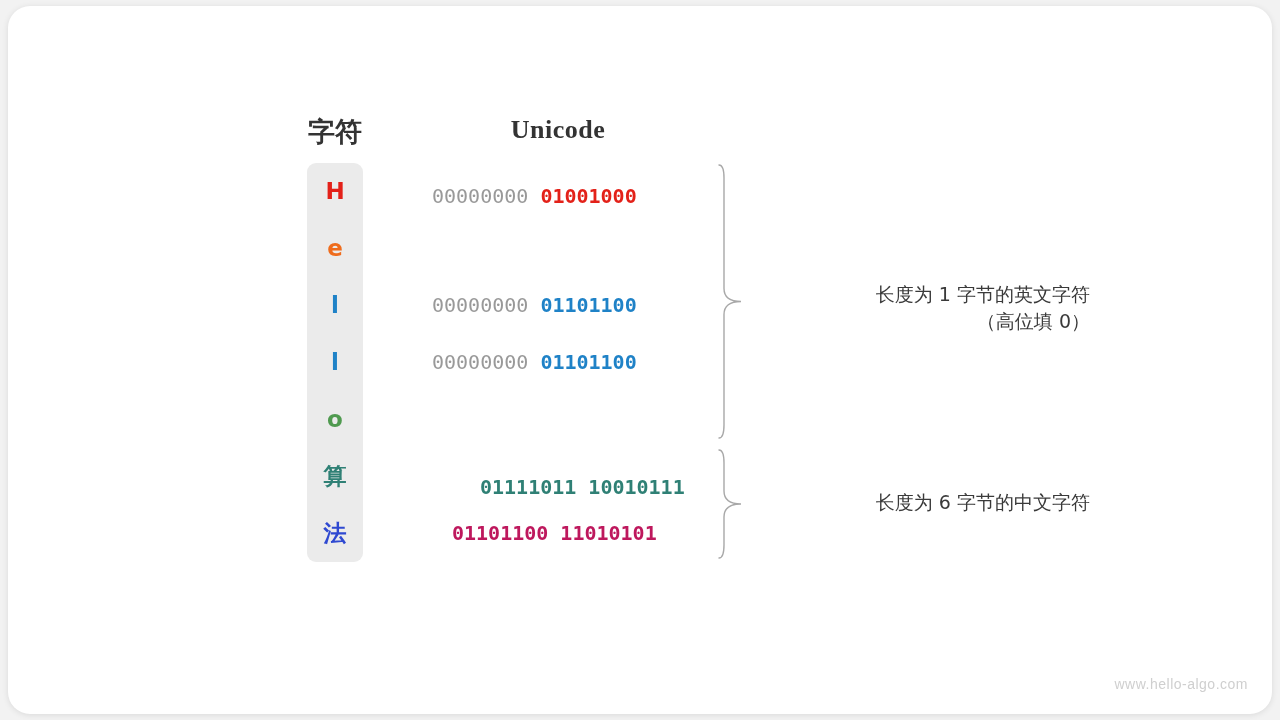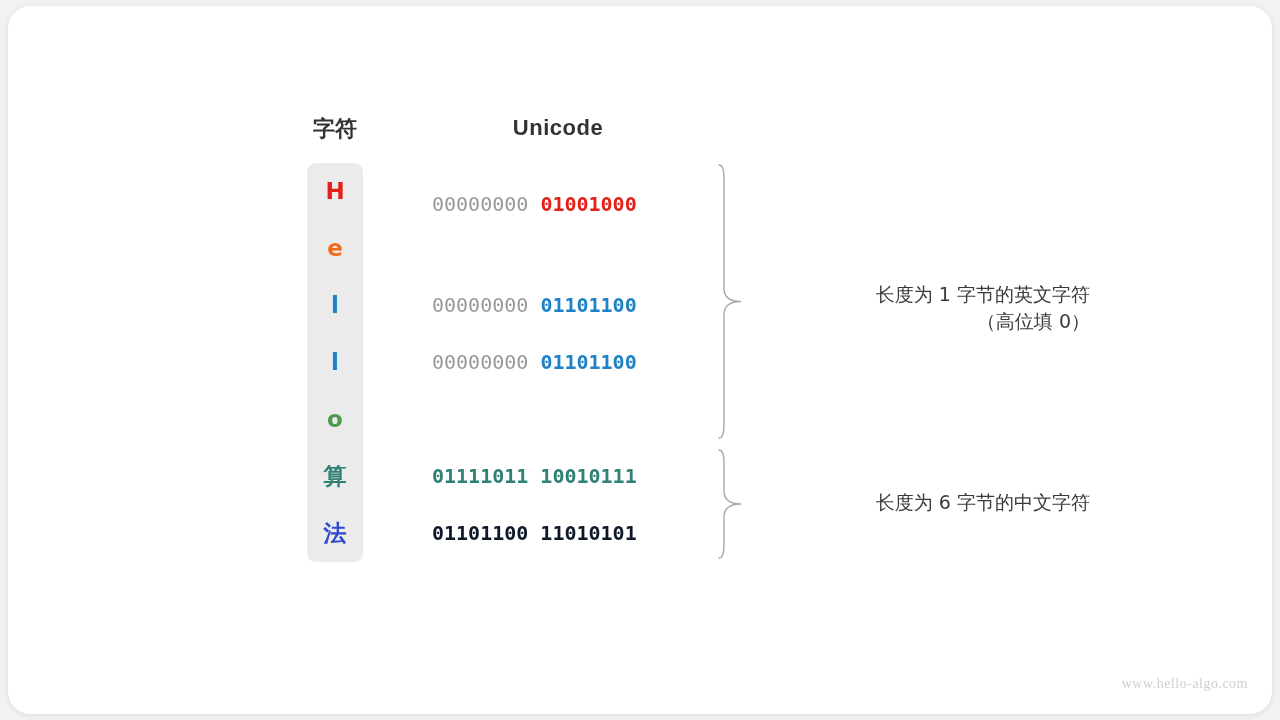--- a/index.html
+++ b/index.html
@@ -37,29 +37,29 @@
     color: #333333;
     font-weight: bold;
     white-space: nowrap;
   }
   .hdr-char {
     left: 307px;
     top: 114px;
     width: 56px;
     text-align: center;
     font-family: "DejaVu Sans", "Liberation Sans", sans-serif;
-    font-size: 22px;
+    font-size: 27px;
   }
   .hdr-unicode {
     left: 432px;
     top: 115px;
     width: 252px;
     text-align: center;
-    font-family: Liberation Sans, sans-serif;
-    font-size: 22px;
+    font-family: Liberation Serif, serif;
+    font-size: 26px;
     letter-spacing: 0.5px;
   }
 
   
   .char-col {
     position: absolute;
     left: 307px;
     top: 163px;
     width: 56px;
     height: 399px;
@@ -118,62 +118,62 @@
     text-align: right;
     white-space: pre-line;
   }
 
   
   .watermark {
     position: absolute;
     right: 32px;
     bottom: 28px;
     color: #cfcfcf;
-    font-family: Liberation Serif, serif;
+    font-family: Liberation Sans, sans-serif;
     font-size: 14px;
     letter-spacing: 0.5px;
   }
 </style>
 </head>
 <body>
 
 <div id="canvas">
   <div class="card"></div>
 
   <div class="hdr hdr-char">字符</div>
   <div class="hdr hdr-unicode">Unicode</div>
 
   <div class="char-col"></div>
 
   <div id="rows-host">
       <div class="row" style="top: 163px;">
         <div class="cell-char" style="top: 0px; color: rgb(227, 33, 25);">H</div>
-        <div class="cell-bits" style="top: 13px;"><span class="bits-hi">00000000 </span><span class="bits-lo" style="color: rgb(227, 33, 25);">01001000</span></div>
+        <div class="cell-bits" style="top: 5px;"><span class="bits-hi">00000000 </span><span class="bits-lo" style="color: rgb(227, 33, 25);">01001000</span></div>
       </div>
       <div class="row" style="top: 220px;">
         <div class="cell-char" style="top: 0px; color: rgb(239, 108, 28);">e</div>
       </div>
       <div class="row" style="top: 277px;">
         <div class="cell-char" style="top: 0px; color: rgb(31, 130, 199);">l</div>
         <div class="cell-bits" style="top: 0px;"><span class="bits-hi">00000000 </span><span class="bits-lo" style="color: rgb(31, 130, 199);">01101100</span></div>
       </div>
       <div class="row" style="top: 334px;">
         <div class="cell-char" style="top: 0px; color: rgb(31, 130, 199);">l</div>
         <div class="cell-bits" style="top: 0px;"><span class="bits-hi">00000000 </span><span class="bits-lo" style="color: rgb(31, 130, 199);">01101100</span></div>
       </div>
       <div class="row" style="top: 391px;">
         <div class="cell-char" style="top: 0px; color: rgb(79, 154, 79);">o</div>
       </div>
       <div class="row" style="top: 448px;">
         <div class="cell-char" style="top: 0px; color: rgb(47, 128, 117);">算</div>
-        <div class="cell-bits" style="top: 0px;"><span class="bits-hi"></span><span class="bits-lo" style="color: rgb(47, 128, 117);">01111011 10010111</span></div>
+        <div class="cell-bits" style="top: 11px; margin-left: 48px;"><span class="bits-hi"></span><span class="bits-lo" style="color: rgb(47, 128, 117);">01111011 10010111</span></div>
       </div>
       <div class="row" style="top: 505px;">
         <div class="cell-char" style="top: 0px; color: rgb(47, 73, 209);">法</div>
-        <div class="cell-bits" style="top: 0px;"><span class="bits-hi"></span><span class="bits-lo" style="color: #0f172a;">01101100 11010101</span></div>
+        <div class="cell-bits" style="top: 0px;"><span class="bits-hi"></span><span class="bits-lo" style="color: #be185d; margin-left: 20px;">01101100 11010101</span></div>
       </div>
     </div>
 
   <div id="notes-host">
       <svg class="brace" width="26" height="275" style="left: 718px; top: 164px;">
         <path d="M 1 1 Q 6 1 6 14 L 6 124.5 Q 6 137.5 23 137.5 Q 6 137.5 6 150.5 L 6 261 Q 6 274 1 274" fill="none" stroke="#a8a8a8" stroke-width="1.4" stroke-linecap="round"></path>
       </svg>
       <div class="note" style="left: 770px; top: 281px; width: 320px;">长度为 1 字节的英文字符
 （高位填 0）</div>
       <svg class="brace" width="26" height="110" style="left: 718px; top: 449px;">

